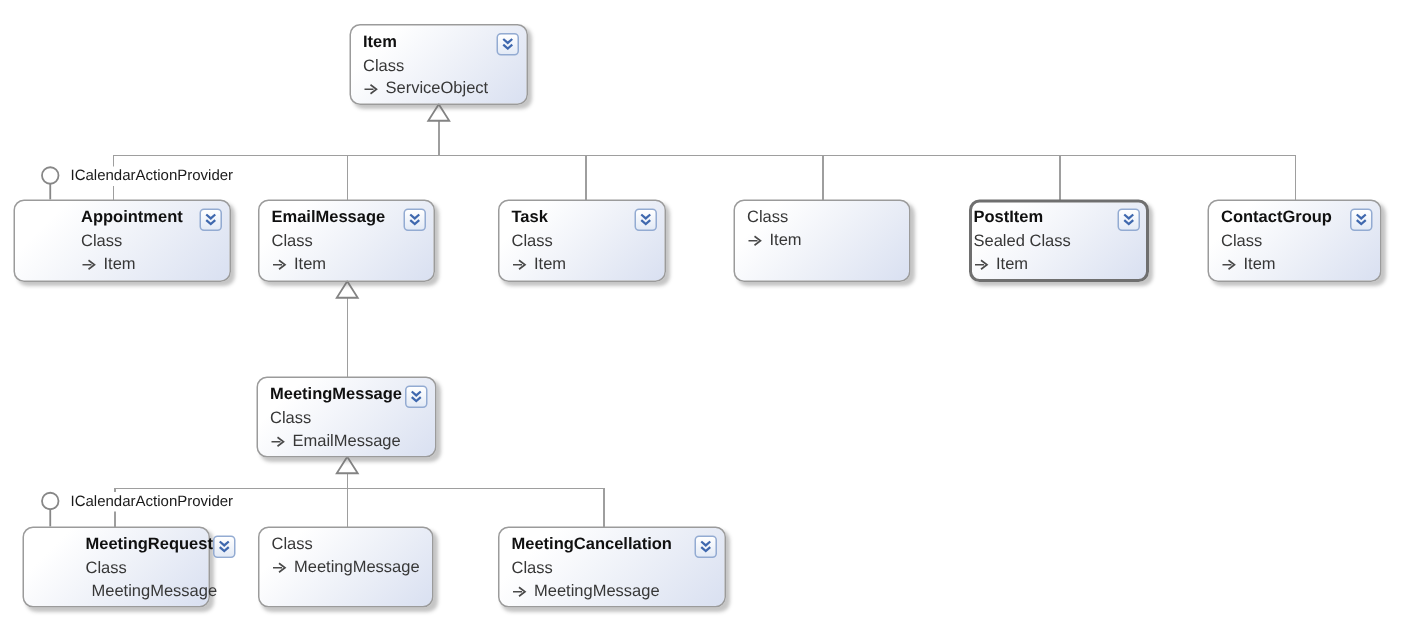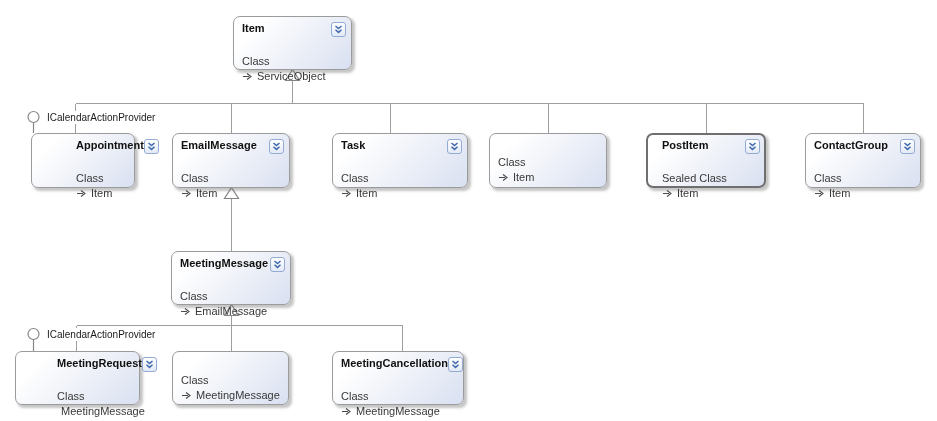--- a/index.html
+++ b/index.html
@@ -17,44 +17,44 @@
   .node{
     position:absolute;
     box-sizing:border-box;
     height:55px;
     border:1px solid #9b9b9b;
     border-radius:7px;
     background:linear-gradient(135deg,#ffffff 18%,#eef1f8 55%,#d9e0f1 100%);
     box-shadow:2.5px 2.5px 2.5px rgba(110,110,110,.4);
     padding:4px 5px 0 8px;
   }
-  .node.sealed{border:2px solid #6f6f6f;padding:3px 4px 0 14px;}
+  .node.sealed{border:2px solid #6f6f6f;padding:3px 4px 0 1px;}
   .node-header{display:flex;justify-content:space-between;align-items:flex-start;}
   .node-title{font-size:11px;font-weight:bold;color:#101010;line-height:14px;white-space:nowrap;}
-  .node-kind{font-size:11px;color:#373737;line-height:14px;margin-top:17px;}
+  .node-kind{font-size:11px;color:#373737;line-height:14px;margin-top:0;}
   .node-base{font-size:11px;color:#373737;line-height:14px;margin-top:1px;display:flex;align-items:center;gap:4px;white-space:nowrap;text-align:center;}
   .collapse-btn{
     width:13px;height:13px;flex:0 0 13px;
     border:1px solid #93abd2;border-radius:3px;
     background:linear-gradient(180deg,#ffffff 0%,#e3eaf6 100%);
     display:flex;align-items:center;justify-content:center;
     cursor:pointer;margin-top:1px;
   }
   
   .n-item{left:233px;top:16px;width:119px;height:54px;}
-  .n-appointment{left:31px;top:133px;width:104px;padding-left:44px;}
+  .n-appointment{left:9px;top:133px;width:145px;padding-left:44px;}
   .n-email{left:172px;top:133px;width:118px;}
-  .n-task{left:332px;top:133px;width:136px;}
+  .n-task{left:332px;top:133px;width:112px;}
   .n-contact{left:489px;top:133px;width:118px;}
   .n-postitem{left:646px;top:133px;width:120px;}
   .n-contactgroup{left:805px;top:133px;width:116px;}
   .n-meetingmessage{left:171px;top:251px;width:120px;height:54px;}
   .n-meetingrequest{left:15px;top:351px;width:125px;height:54px;padding-left:41px;}
   .n-meetingresponse{left:172px;top:351px;width:117px;height:54px;}
-  .n-meetingcancellation{left:332px;top:351px;width:132px;height:54px;}
+  .n-meetingcancellation{left:332px;top:351px;width:152px;height:54px;}
 
   
   .iface-label{
     position:absolute;
     font-size:10px;color:#1a1a1a;line-height:13px;
     background:#ffffff;padding:0 2px;white-space:nowrap;
   }
   .iface-top{left:45px;top:111px;}
   .iface-bottom{left:45px;top:328px;}
 </style>

